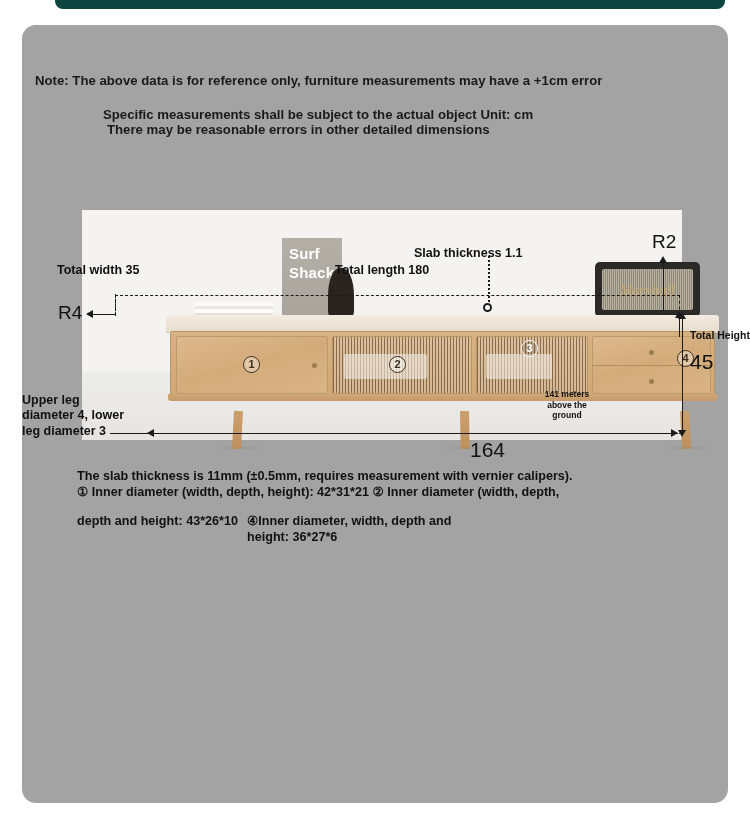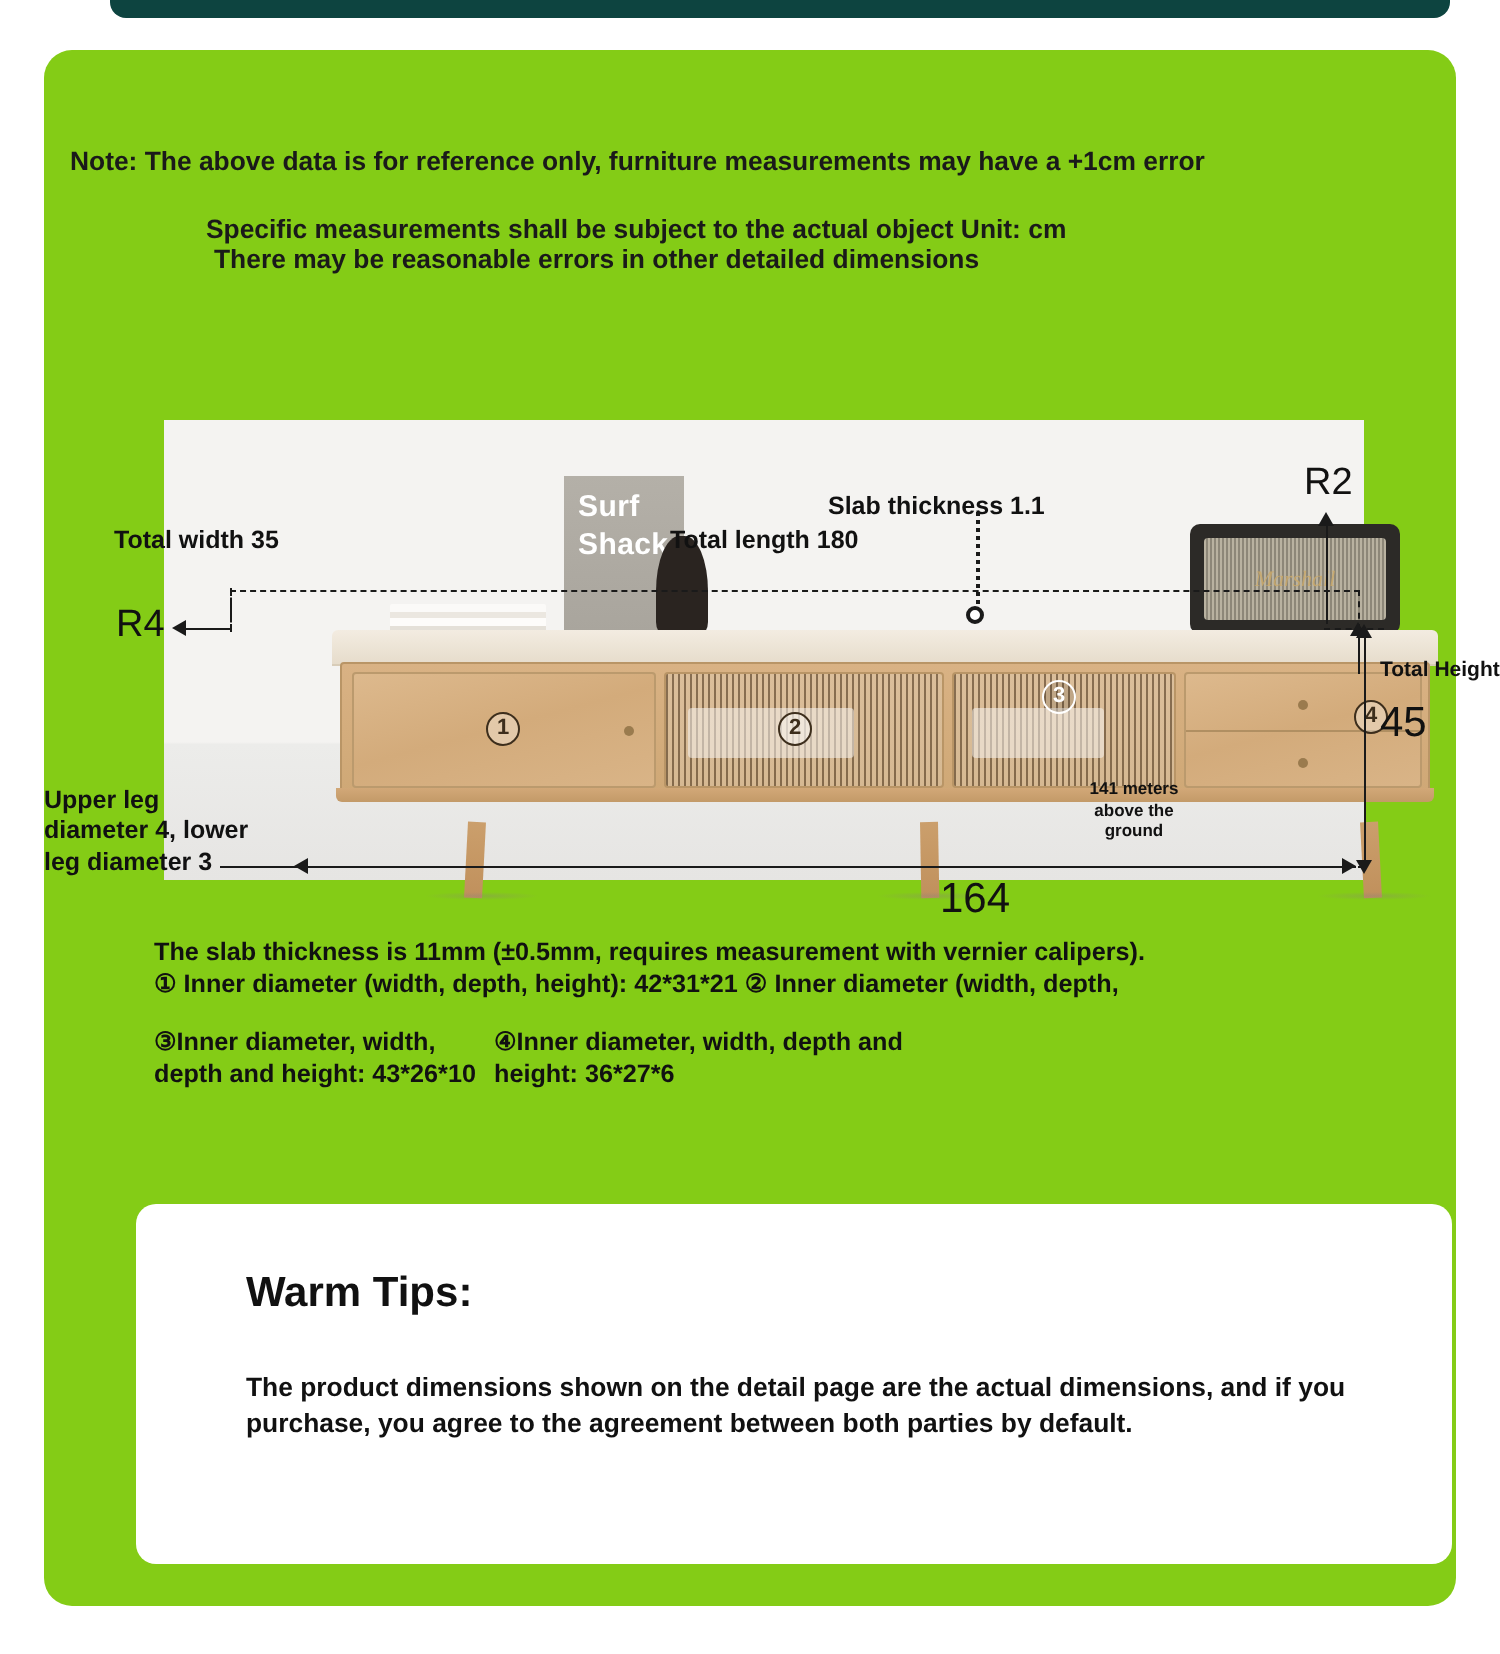--- a/index.html
+++ b/index.html
@@ -20,21 +20,21 @@
     width: 670px; height: 9px;
     background: #0d4440;
     border-radius: 0 0 8px 8px;
   }
 
   
   .main-card {
     position: absolute;
     top: 25px; left: 22px;
     width: 706px; height: 778px;
-    background: #84cc16;
+    background: #a3a3a3;
     border-radius: 14px;
   }
 
   
   .note-block { position: absolute; top: 48px; left: 13px; width: 680px; }
   .note-line {
     font-size: 13.2px;
     font-weight: 700;
     color: #1a1a1a;
     line-height: 1.15;
@@ -189,21 +189,21 @@
     width: 100%; height: 100%;
     background: repeating-linear-gradient(90deg,
       #b9b2a0 0 1px, #8d8778 1px 2px);
     border-radius: 2px;
     position: relative;
   }
   .speaker-logo {
     position: absolute; left: 50%; top: 50%;
     transform: translate(-50%,-50%);
     font-family: "Liberation Serif", serif;
-    font-style: italic; font-size: 11px;
+    font-style: italic; font-size: 15px;
     color: #caa96a; opacity: .85;
   }
 
   
   .dim-label {
     position: absolute;
     font-size: 12.5px; font-weight: 700;
     color: #111111; white-space: nowrap;
   }
   .dim-num {
@@ -387,28 +387,23 @@
 
     <div class="leg-note" style="left:0; top:203px; width:105px;">Upper leg diameter 4, lower leg diameter 3</div>
     <div class="solid-h" style="left:88px; top:243px; width:40px;"></div>
   </div>
 
   <div class="specs">
     <div class="spec-line">The slab thickness is 11mm (±0.5mm, requires measurement with vernier calipers).</div>
     <div class="spec-line">① Inner diameter (width, depth, height): 42*31*21 ② Inner diameter (width, depth,</div>
     <div class="spec-cols">
       <div class="spec-col-a">
-        <div class="spec-line">③Inner diameter, width,</div>
         <div class="spec-line">depth and height: 43*26*10</div>
       </div>
       <div class="spec-col-b">
         <div class="spec-line">④Inner diameter, width, depth and</div>
         <div class="spec-line">height: 36*27*6</div>
       </div>
     </div>
   </div>
 
-  <div class="tips-card">
-    <div class="tips-title">Warm Tips:</div>
-    <div class="tips-body">The product dimensions shown on the detail page are the actual dimensions, and if you purchase, you agree to the agreement between both parties by default.</div>
-  </div>
 
 </div>
 
 </body></html>

